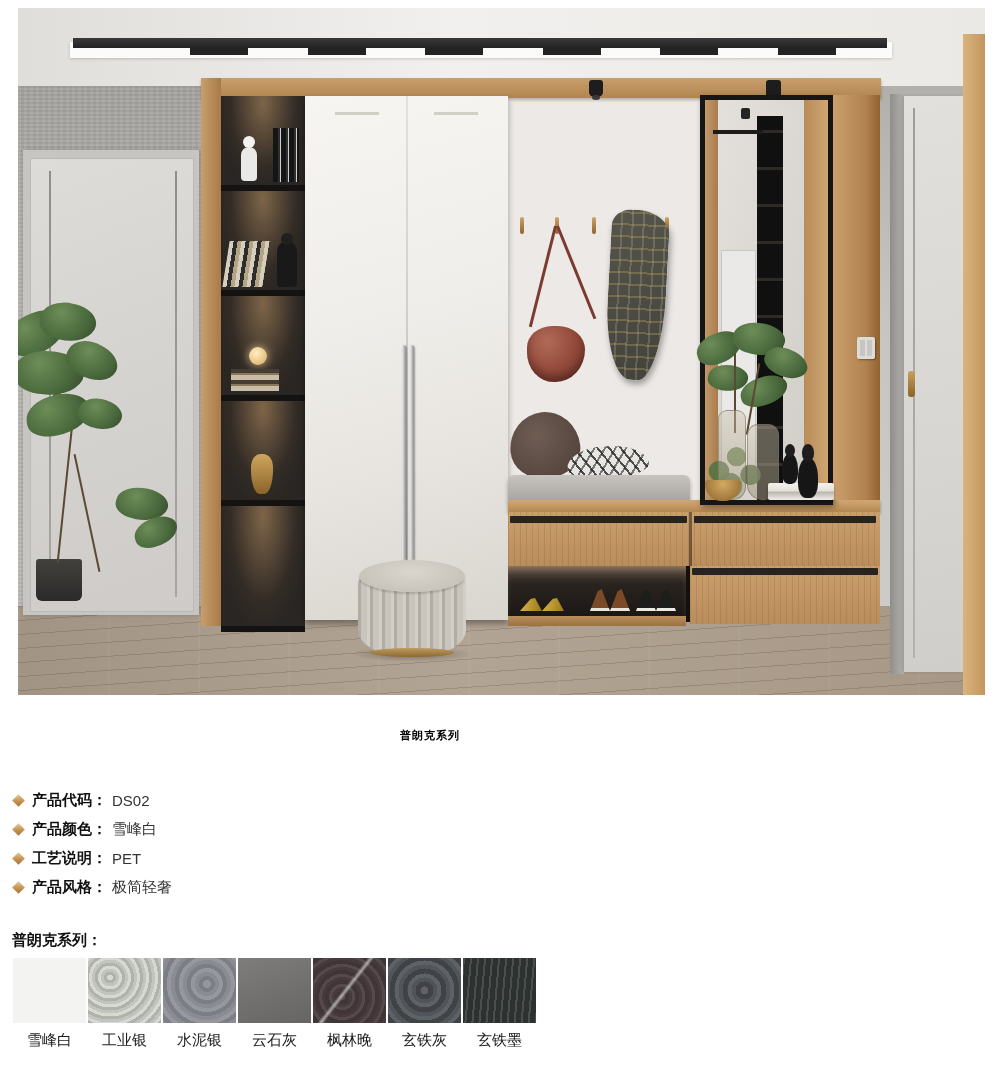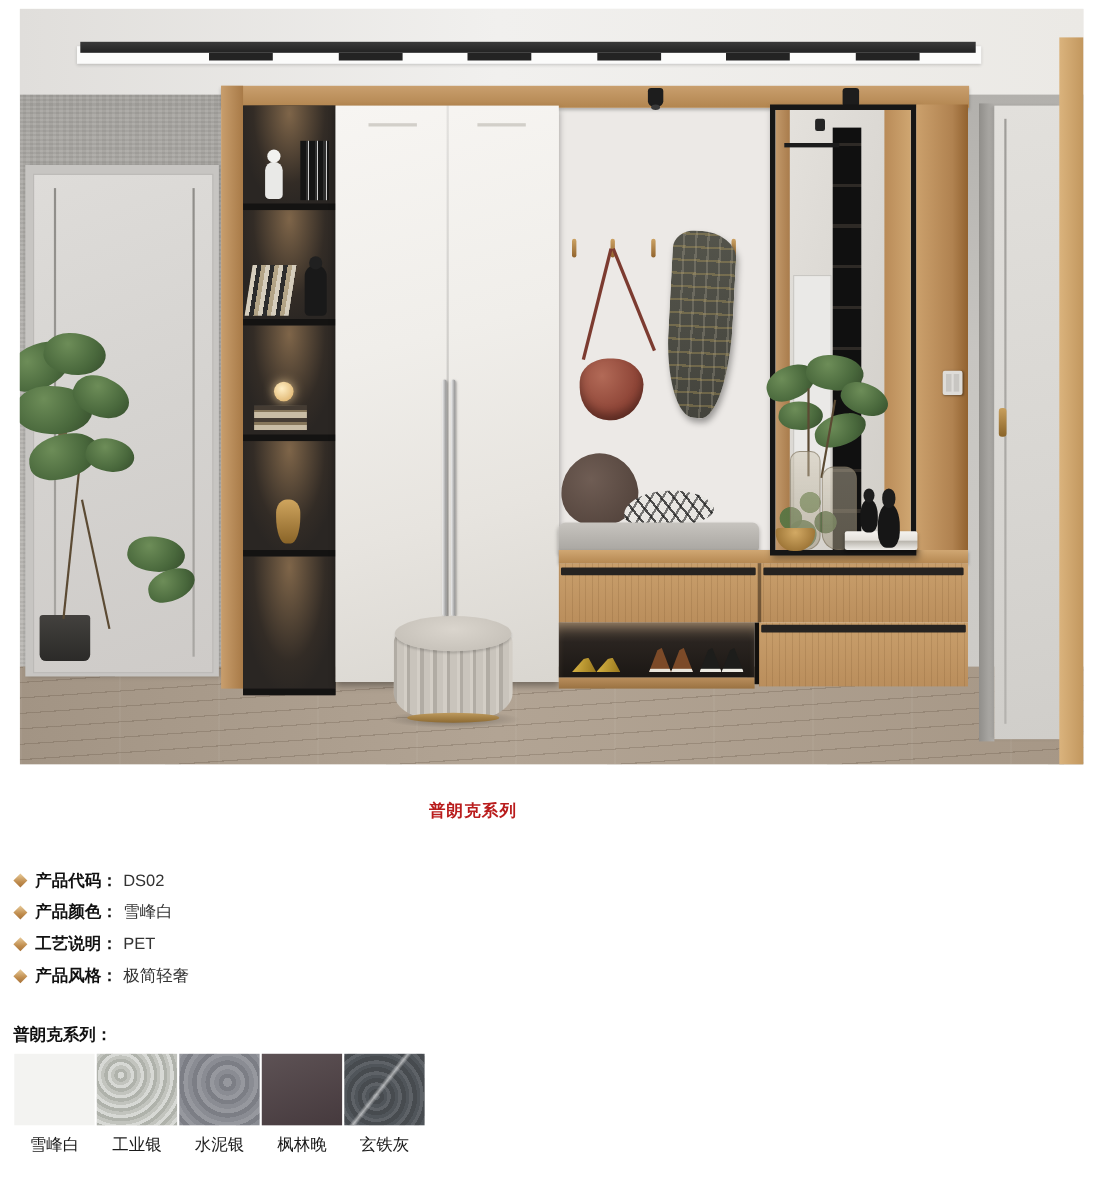--- a/index.html
+++ b/index.html
@@ -135,21 +135,21 @@
     background:repeating-linear-gradient(90deg,#b1aca4 0 3px,#c9c4bc 3px 9px,#d3cec6 9px 12px);}
   .ottoman-top{left:1px;top:0;width:106px;height:32px;border-radius:50%;
     background:radial-gradient(ellipse at 50% 38%,#dad5cd,#c1bcb4);box-shadow:0 2px 2px rgba(0,0,0,.15);}
   .ottoman-ring{left:12px;top:88px;width:84px;height:9px;border-radius:50%;background:linear-gradient(#bd9a5e,#8d6a32);}
   .watermark{left:14px;top:582px;width:148px;text-align:center;color:#fff;z-index:40;}
   .wm-icon{width:36px;height:36px;margin:0 auto;}
   .wm-brand{font-size:22px;font-weight:700;letter-spacing:1px;margin-top:8px;white-space:nowrap;text-shadow:0 1px 2px rgba(0,0,0,.25);}
   .wm-tagline{font-size:10px;letter-spacing:3px;margin-top:5px;color:rgba(255,255,255,.95);white-space:nowrap;}
 
   
-  .series-title{left:0;top:728px;width:860px;text-align:center;font-size:15px;font-weight:700;letter-spacing:1px;color:#b91c1c;}
+  .series-title{left:0;top:728px;width:860px;text-align:center;font-size:11px;font-weight:700;letter-spacing:1px;color:#000000;}
   .spec-list{left:12px;top:790px;list-style:none;margin:0;padding:0;}
   .spec-row{display:flex;align-items:center;height:20px;margin-bottom:9px;}
   .spec-bullet{width:9px;height:9px;margin:0 9px 0 2px;transform:rotate(45deg);
     background:linear-gradient(135deg,#e8cb9a,#c08d4e 60%,#a8733a);flex:0 0 auto;}
   .spec-label{font-size:15px;font-weight:700;color:#111;}
   .spec-value{font-size:15px;color:#333;margin-left:5px;}
   .colors-heading{left:12px;top:931px;font-size:15px;font-weight:700;color:#111;}
   .swatch-row{left:13px;top:958px;display:flex;gap:2px;}
   .swatch-cell{width:73px;display:flex;flex-direction:column;align-items:center;}
   .chip{width:73px;height:65px;}
@@ -356,20 +356,28 @@
   </div>
   <div class="swatch-cell">
     <div class="chip" style="background-color: rgb(194, 196, 190);"></div>
     <div class="chip-label">工业银</div>
   </div>
   <div class="swatch-cell">
     <div class="chip" style="background-color: rgb(138, 140, 147);"></div>
     <div class="chip-label">水泥银</div>
   </div>
   <div class="swatch-cell">
+    <div class="chip" style="background-color: rgb(108, 107, 105);"></div>
+    <div class="chip-label">云石灰</div>
+  </div>
+  <div class="swatch-cell">
     <div class="chip" style="background-color: rgb(71, 58, 61);"></div>
     <div class="chip-label">枫林晚</div>
   </div>
   <div class="swatch-cell">
     <div class="chip" style="background-color: rgb(80, 85, 90);"></div>
     <div class="chip-label">玄铁灰</div>
   </div>
+  <div class="swatch-cell">
+    <div class="chip" style="background-color: rgb(53, 59, 55);"></div>
+    <div class="chip-label">玄铁墨</div>
+  </div>
 </div>
 
 </body></html>

